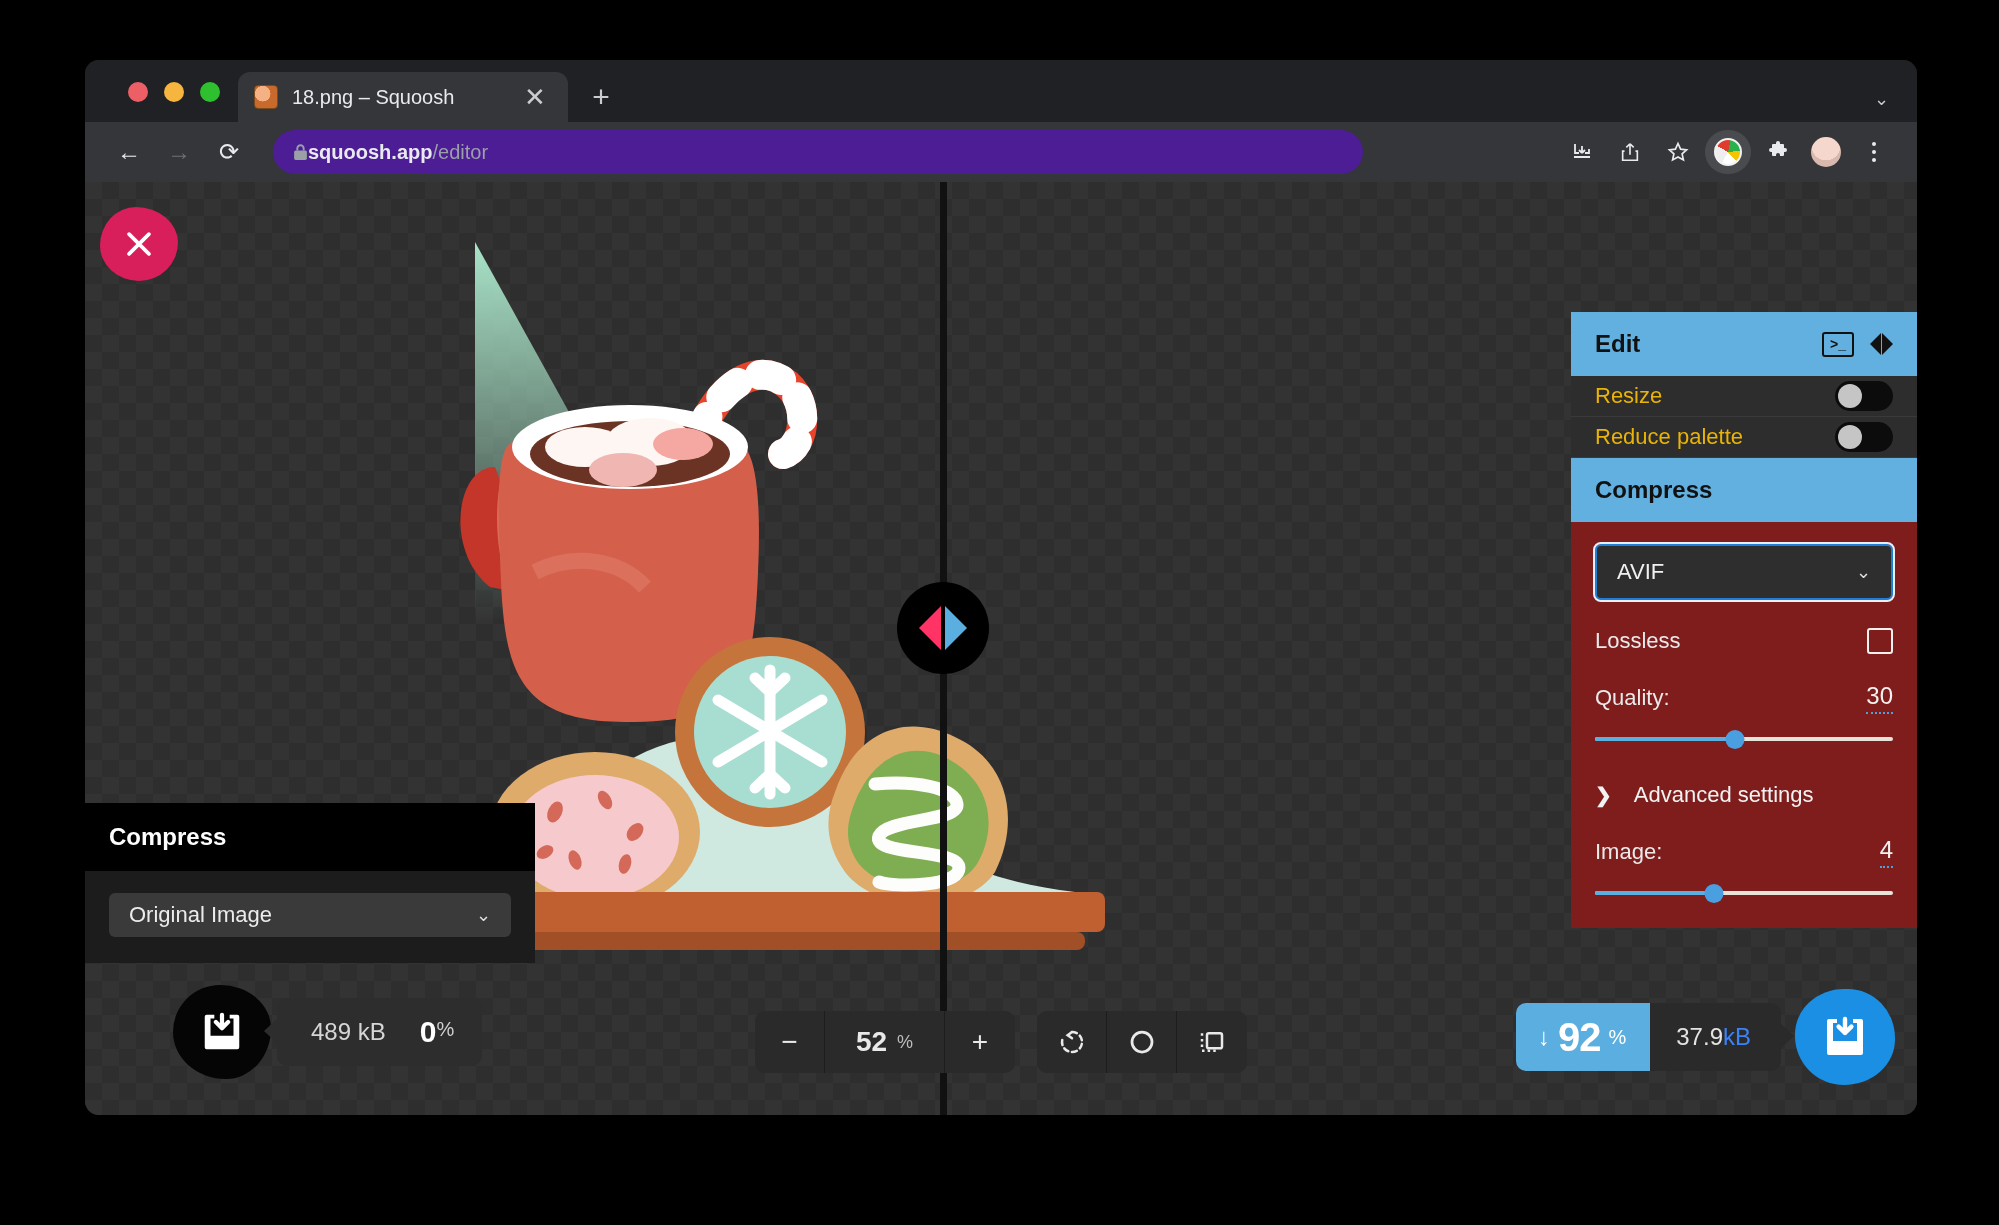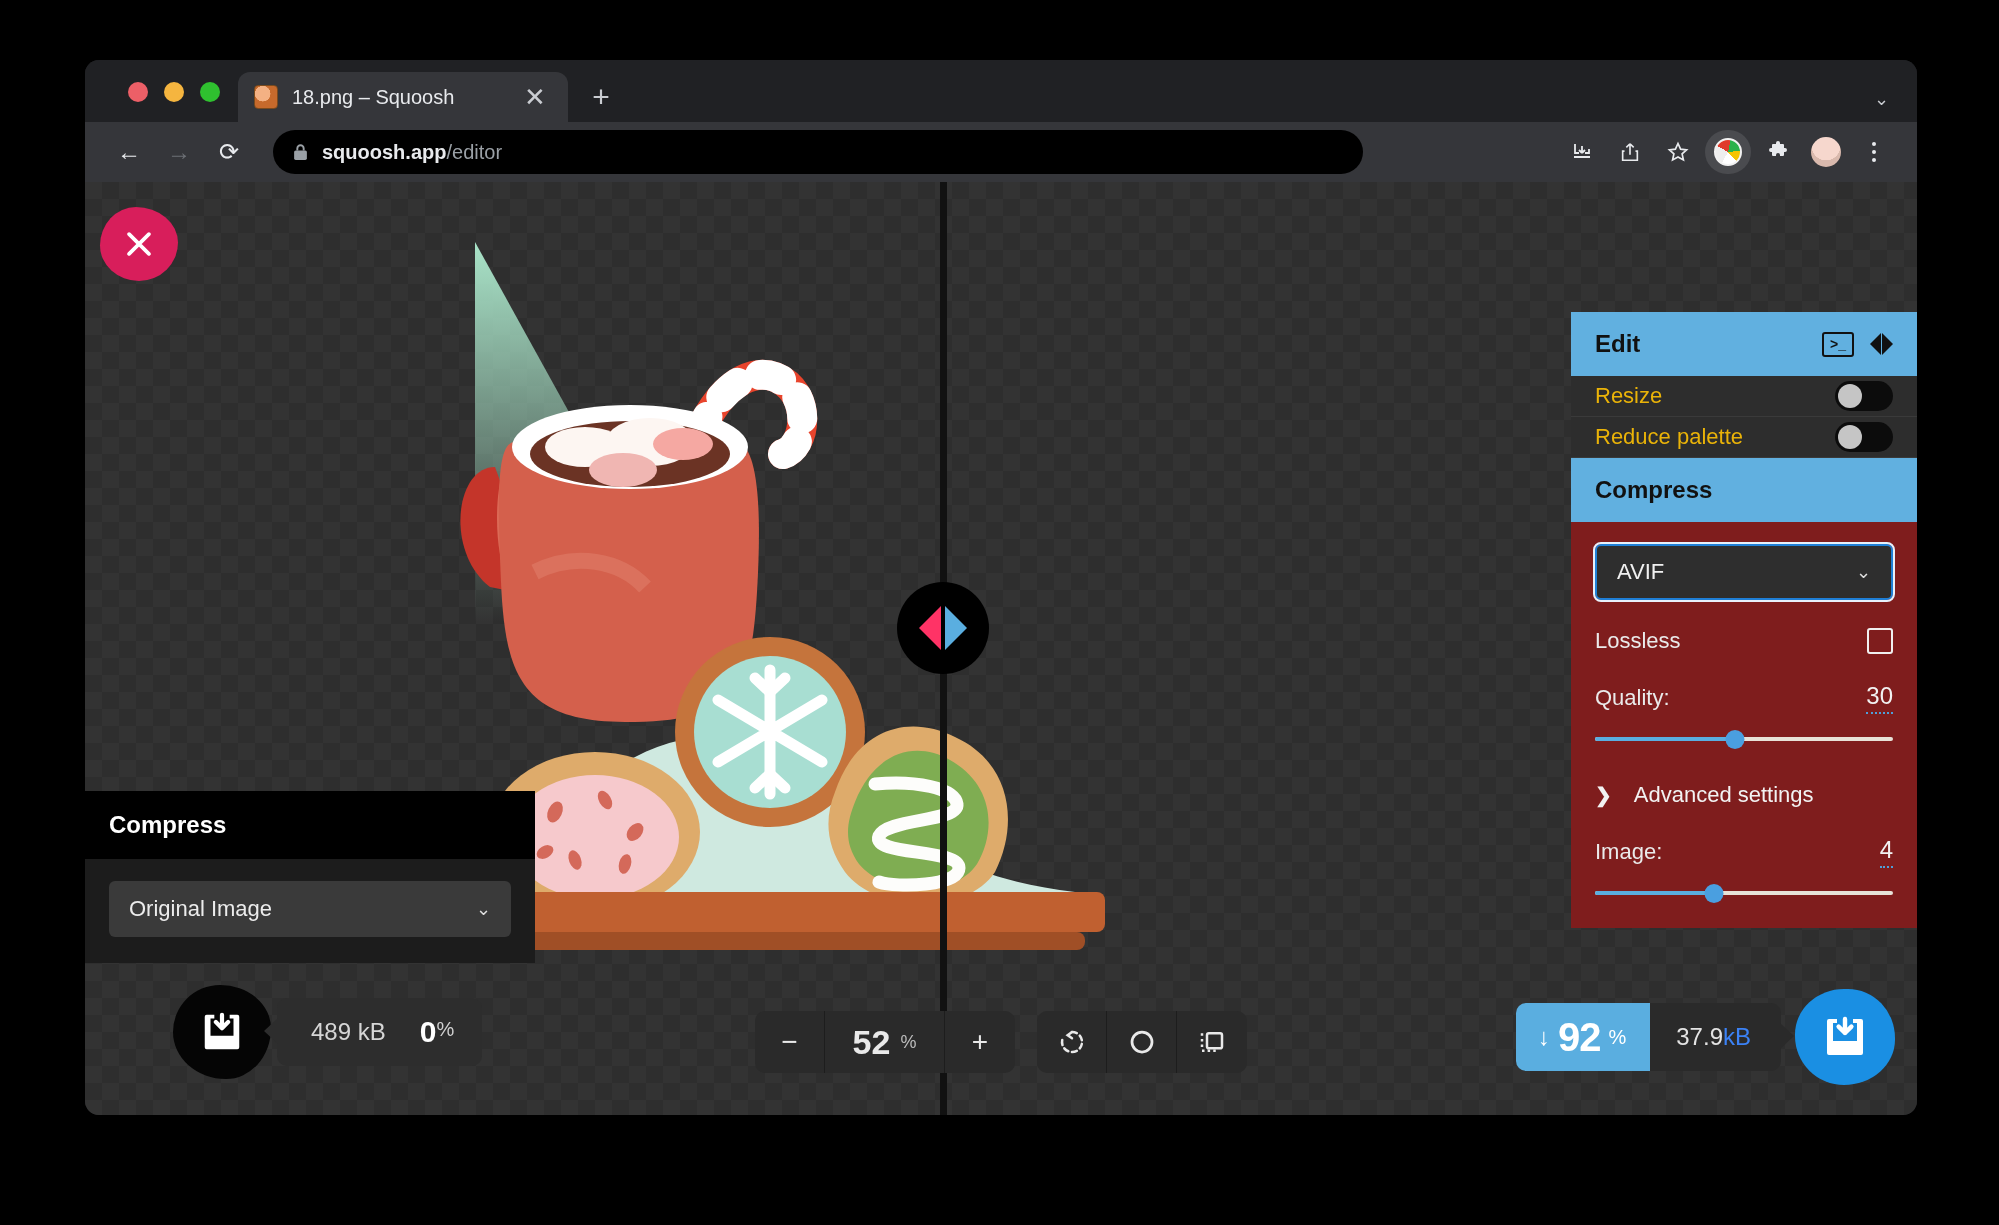--- a/index.html
+++ b/index.html
@@ -70,22 +70,22 @@
     height: 60px; background: #35363a;
     display: flex; align-items: center; padding: 0 22px; gap: 6px;
   }
   .nav-btn {
     width: 44px; height: 44px; display: flex; align-items: center; justify-content: center;
     color: #e8eaed; font-size: 24px; border-radius: 50%; cursor: pointer;
   }
   .nav-btn.disabled { color: #6d7075; }
   #omnibox {
     flex: 1; height: 44px; margin-left: 16px; margin-right: 12px;
-    background: #000000; border-radius: 22px;
-    display: flex; align-items: center; padding: 0 20px; gap: 14px;
+    background: #4c1d95; border-radius: 22px;
+    display: flex; align-items: center; padding: 0 20px; 
     max-width: 1090px;
   }
   #lock-icon { width: 15px; height: 17px; flex: none; }
   #url-text { font-size: 20px; color: #e8eaed; white-space: nowrap; }
   #url-text .dim { color: #9aa0a6; }
   #tool-icons { display: flex; align-items: center; gap: 6px; margin-left: auto; }
   .tbar-icon {
     width: 42px; height: 42px; display: flex; align-items: center; justify-content: center;
     border-radius: 50%; cursor: pointer; color: #e8eaed;
   }
@@ -138,21 +138,21 @@
   #left-panel {
     position: absolute; left: 0; bottom: 152px;
     width: 450px; background: #1c1c1c; z-index: 3;
   }
   #left-panel-header {
     background: #000; color: #fff; font-weight: bold; font-size: 24px;
     padding: 20px 24px;
   }
   #left-panel-body { padding: 22px 24px 26px 24px; }
   .select-box {
-    width: 100%; height: 56px; background: #3a3a3a; border-radius: 6px;
+    width: 100%; height: 44px; background: #3a3a3a; border-radius: 6px;
     display: flex; align-items: center; justify-content: space-between;
     padding: 0 20px; color: #ececec; font-size: 22px; cursor: pointer;
   }
   .chev { font-size: 18px; color: #e0e0e0; }
 
   
   #left-bottom { position: absolute; left: 88px; bottom: 36px; display: flex; align-items: center; z-index: 4; gap: 20px; }
   #orig-dl-fab {
     width: 98px; height: 94px; background: #050505;
     border-radius: 48% 52% 46% 54% / 50% 46% 54% 50%;
@@ -176,21 +176,21 @@
   
   #bottom-center { position: absolute; left: 50%; transform: translateX(-50%); bottom: 42px; display: flex; gap: 22px; z-index: 4; }
   .btn-group { display: flex; background: #2a2a2a; border-radius: 10px; overflow: hidden; }
   .bgrp-btn {
     height: 62px; min-width: 70px; display: flex; align-items: center; justify-content: center;
     color: #e9e9e9; font-size: 28px; cursor: pointer;
     border-right: 1px solid #1d1d1d;
   }
   .bgrp-btn:last-child { border-right: none; }
   #zoom-value { min-width: 120px; gap: 10px; }
-  #zoom-value b { font-size: 34px; }
+  #zoom-value b { font-size: 28px; }
   #zoom-value span { font-size: 18px; color: #bdbdbd; }
 
   
   #right-panel {
     position: absolute; right: 0; top: 130px; width: 346px;
     background: #1c1c1c; z-index: 3;
   }
   .panel-header {
     background: #61b0e0; color: #111; font-weight: bold; font-size: 24px;
     padding: 18px 24px; display: flex; align-items: center; justify-content: space-between;

